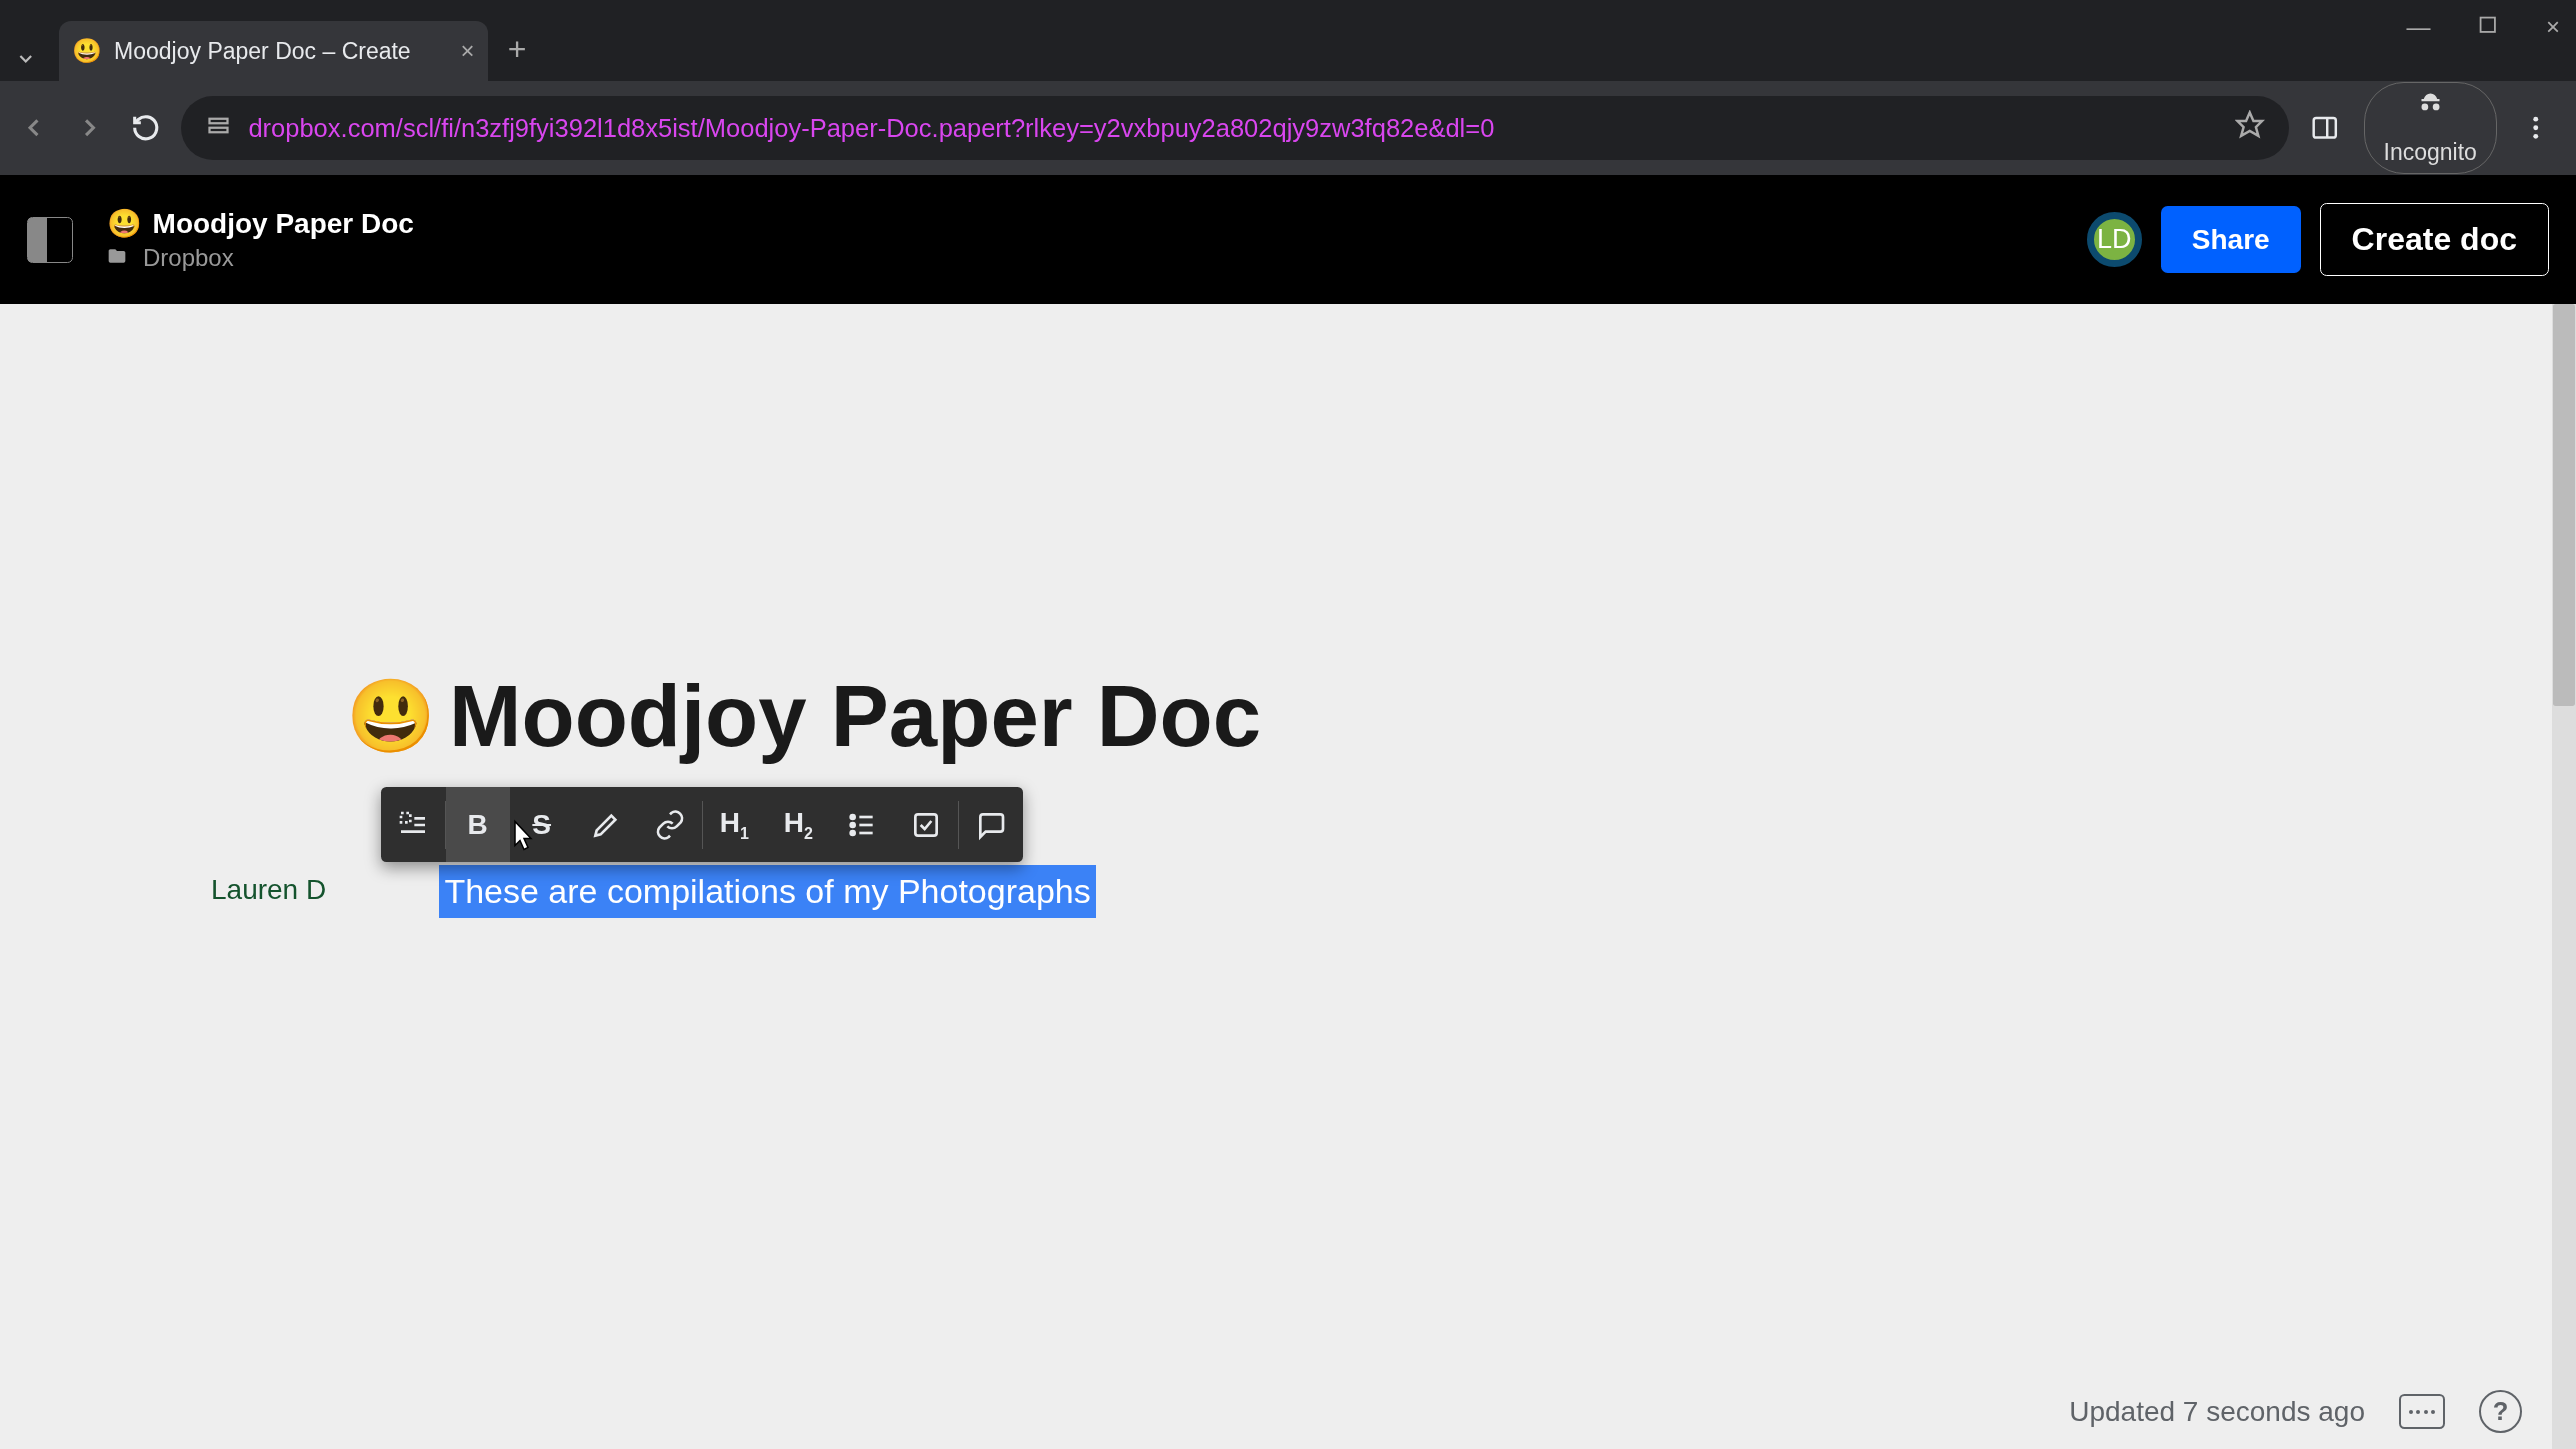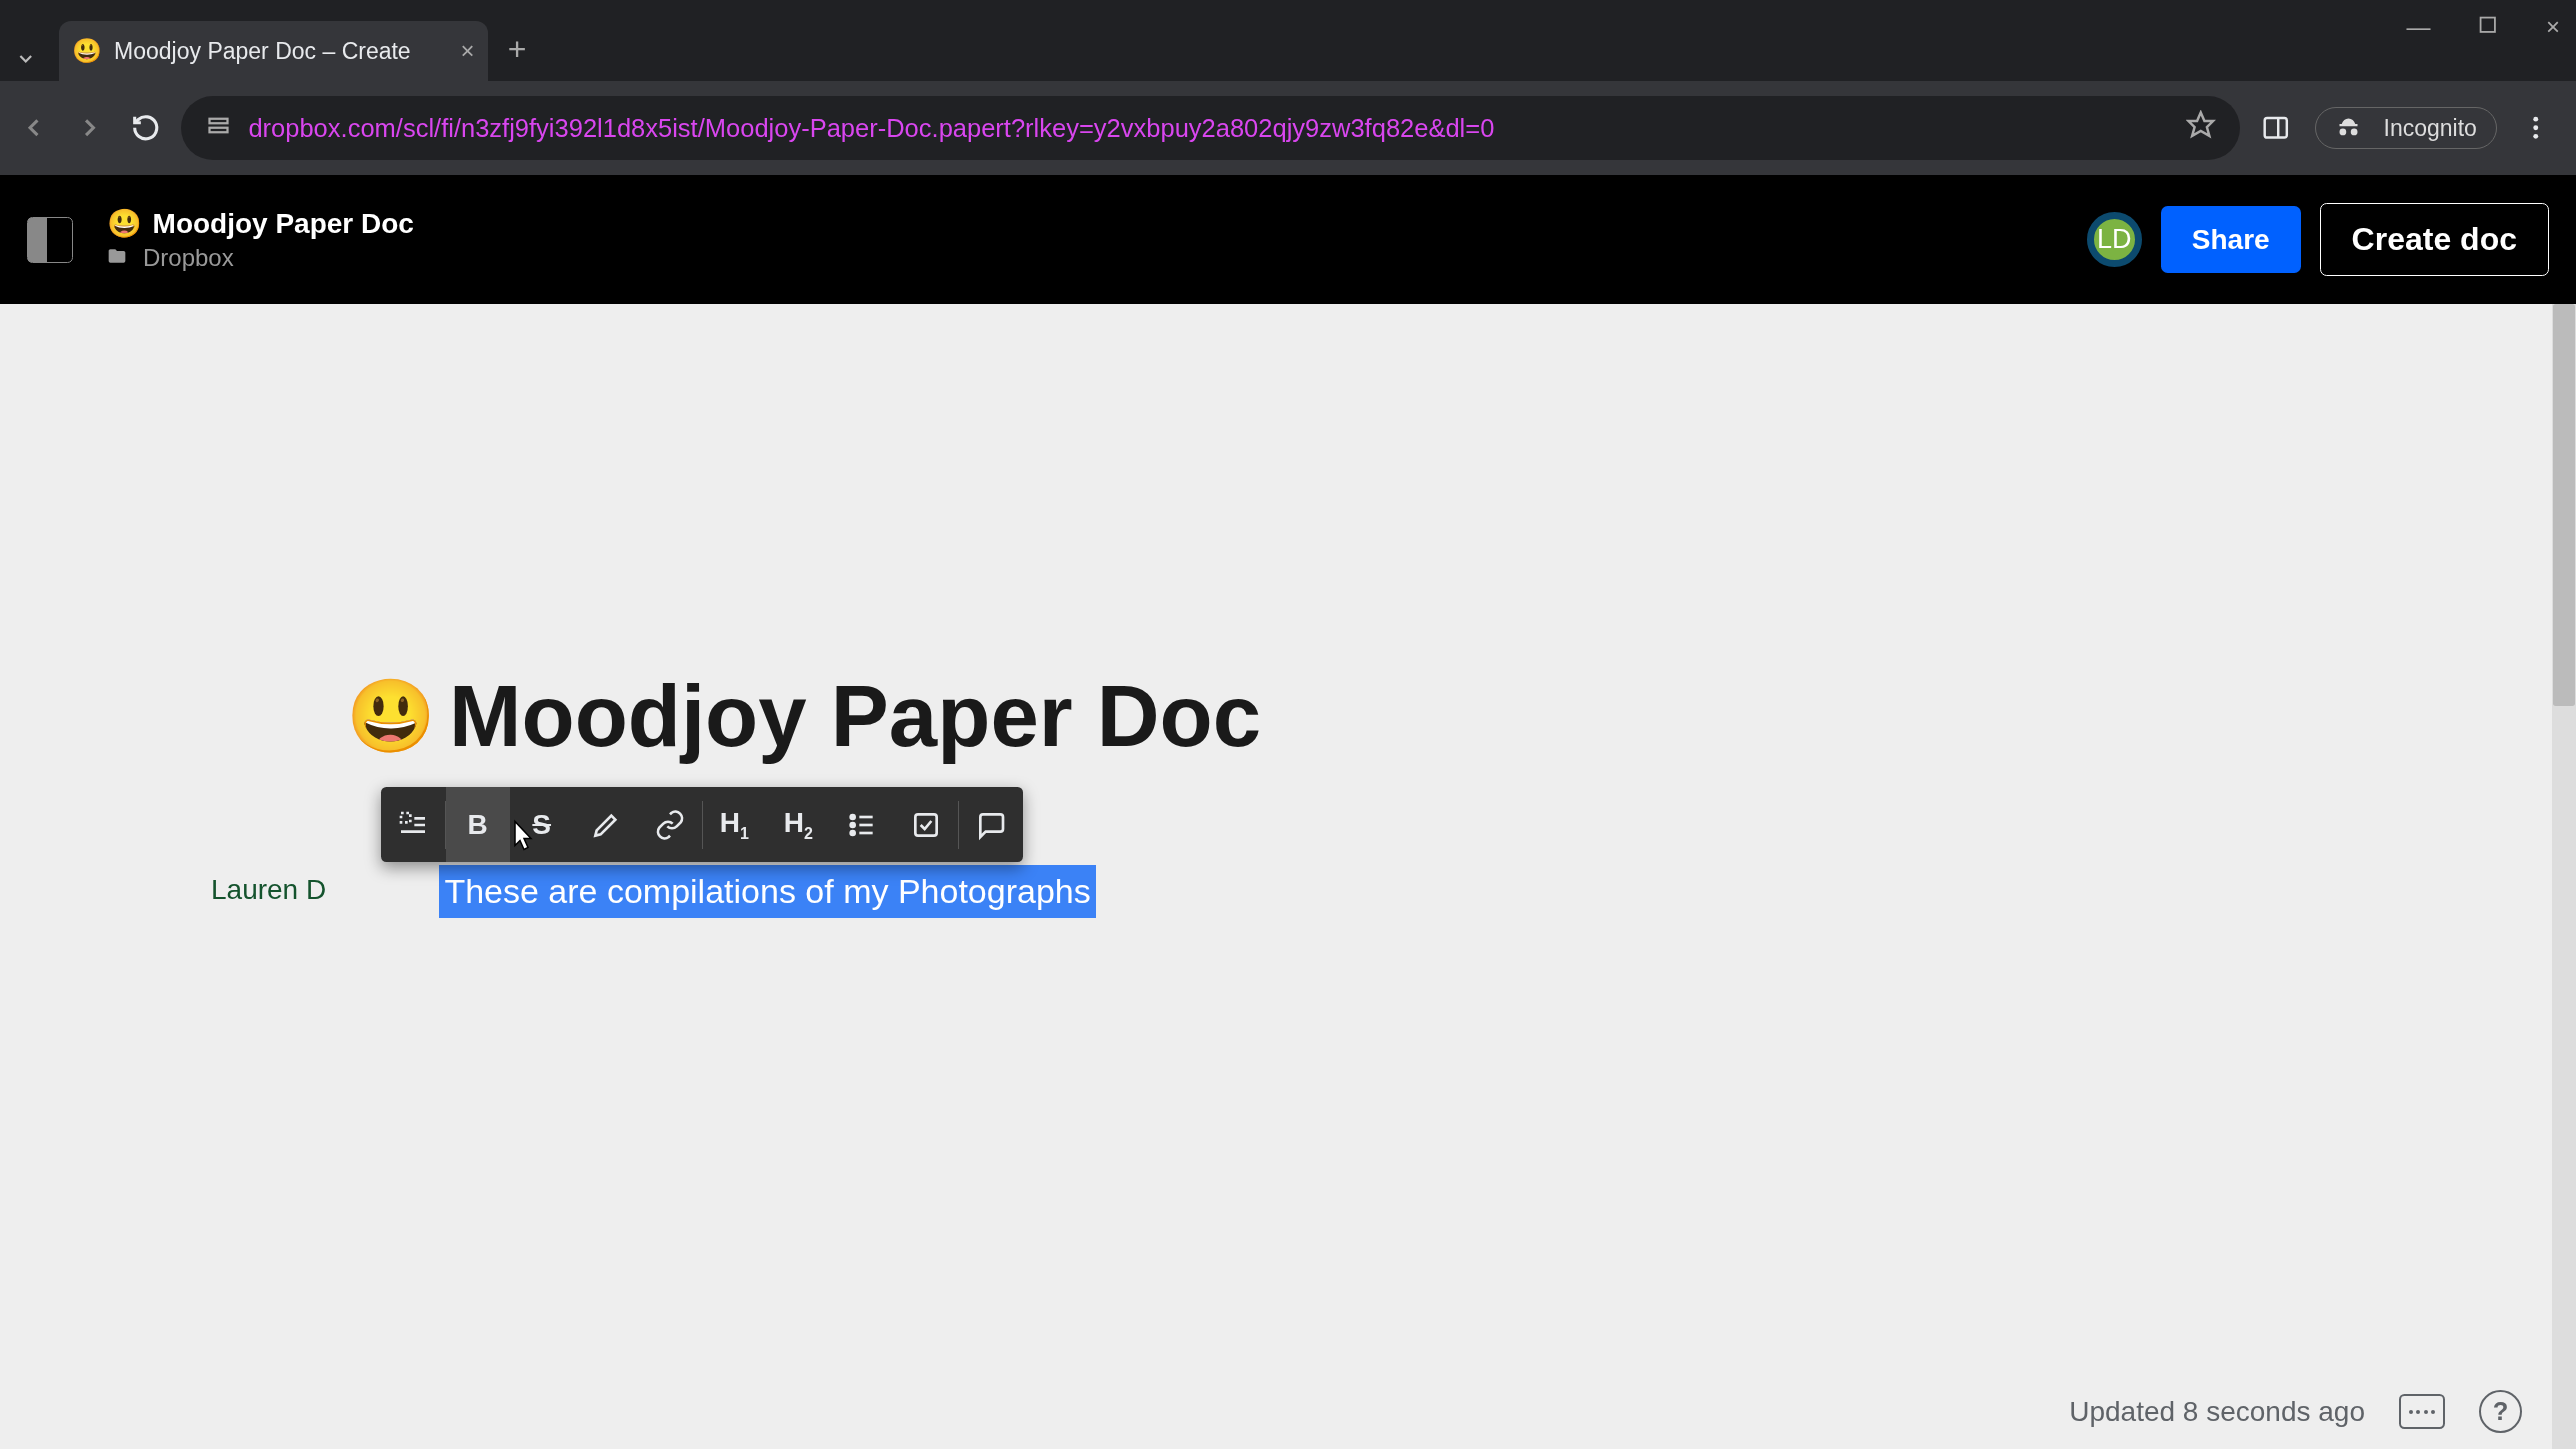--- a/index.html
+++ b/index.html
@@ -121,20 +121,21 @@
 }
 .incognito-pill {
   border: 1.3px solid #666;
   border-radius: 40px;
   padding: 6.7px 19px;
   display: flex;
   align-items: center;
   gap: 22px;
   color: #ddd;
   font-size: 23px;
+  flex-direction: column;
 }
 
 
 .app-bar {
   background: #000;
   height: 129px;
   display: flex;
   align-items: center;
   padding: 0 27px;
   position: relative;
@@ -544,21 +545,21 @@
 
   <div class="selected-line">These are compilations of my Photographs</div>
 
   <div class="cursor">
     <svg viewBox="0 0 32 40">
         <path d="M9 2v24l5-5 4 9 4-2-4-9h7L9 2z" fill="#fff" stroke="#000" stroke-width="1.5"></path>
       </svg>
   </div>
 
   <div class="status-bar">
-    <span>Updated 8 seconds ago</span>
+    <span>Updated 7 seconds ago</span>
     <div class="kbd-icon">
       <div class="dots">
           <span></span>
           <span></span>
           <span></span>
           <span></span>
         </div>
     </div>
     <div class="help-icon">?</div>
   </div>

